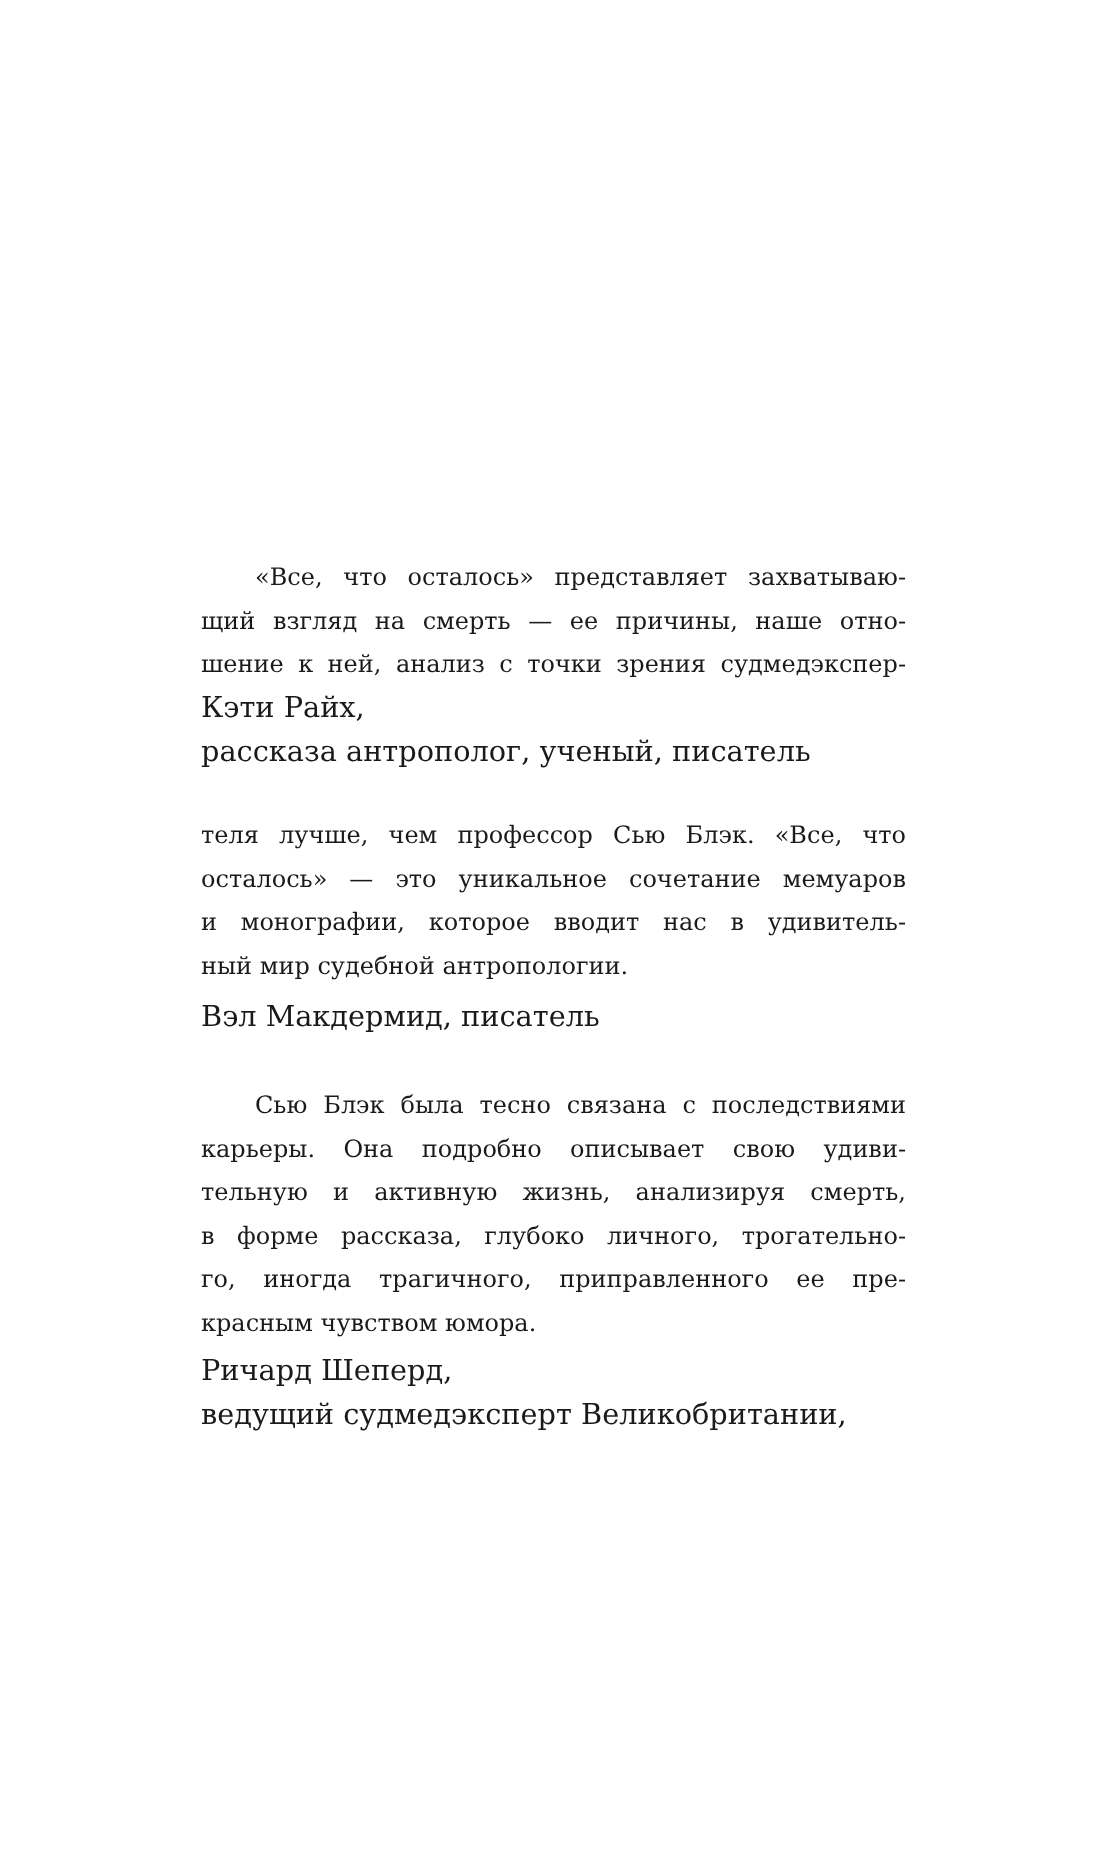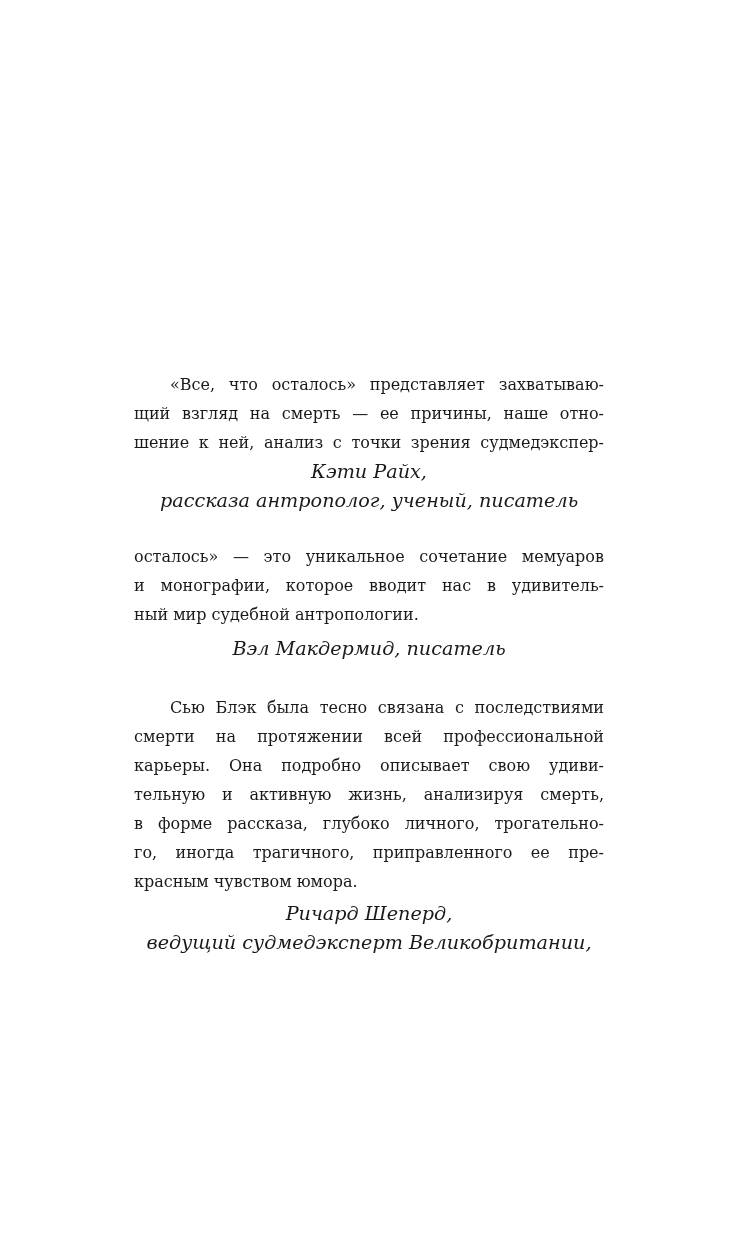--- a/index.html
+++ b/index.html
@@ -35,24 +35,23 @@
       text-align-last: justify;
       height: 29px;
     }
     .line.first {
       padding-left: 36px;
     }
     .line.last {
       text-align-last: left;
     }
     .attribution {
-      font-style: italic;
       font-size: 19.2px;
       line-height: 29px;
-      text-align: center;
+      text-align: left;
     }
     .attribution .att-line {
       display: block;
       white-space: nowrap;
       height: 29px;
     }
     .gap-1 { height: 27px; }
     .gap-2 { height: 30px; }
   </style>
 </head>
@@ -69,35 +68,35 @@
     <div class="attribution">
       <span class="att-line">Кэти Райх,</span>
       <span class="att-line">рассказа антрополог, ученый, писатель</span>
     </div>
   </div>
 
   <div class="gap-1"></div>
 
   <div class="quote">
     <div class="quote-body">
+      <span class="line">теля лучше, чем профессор Сью Блэк. «Все, что</span>
       <span class="line">осталось» — это уникальное сочетание мемуаров</span>
       <span class="line">и монографии, которое вводит нас в удивитель-</span>
       <span class="line last">ный мир судебной антропологии.</span>
     </div>
     <div class="attribution" style="margin-top:5px;">
       <span class="att-line">Вэл Макдермид, писатель</span>
     </div>
   </div>
 
   <div class="gap-2"></div>
 
   <div class="quote">
     <div class="quote-body">
       <span class="line first">Сью Блэк была тесно связана с последствиями</span>
-      <span class="line">смерти на протяжении всей профессиональной</span>
       <span class="line">карьеры. Она подробно описывает свою удиви-</span>
       <span class="line">тельную и активную жизнь, анализируя смерть,</span>
       <span class="line">в форме рассказа, глубоко личного, трогательно-</span>
       <span class="line">го, иногда трагичного, приправленного ее пре-</span>
       <span class="line last">красным чувством юмора.</span>
     </div>
     <div class="attribution" style="margin-top:3px;">
       <span class="att-line">Ричард Шеперд,</span>
       <span class="att-line">ведущий судмедэксперт Великобритании,</span>
     </div>

